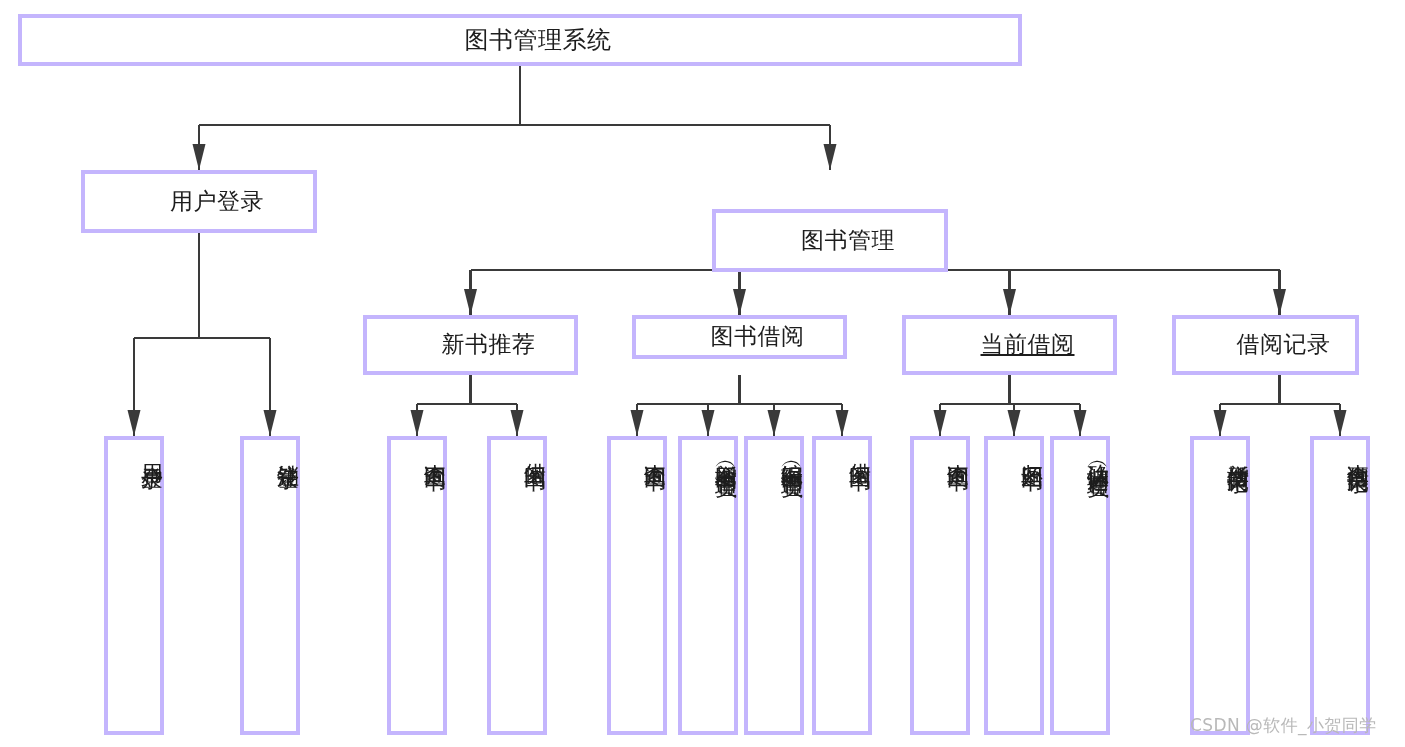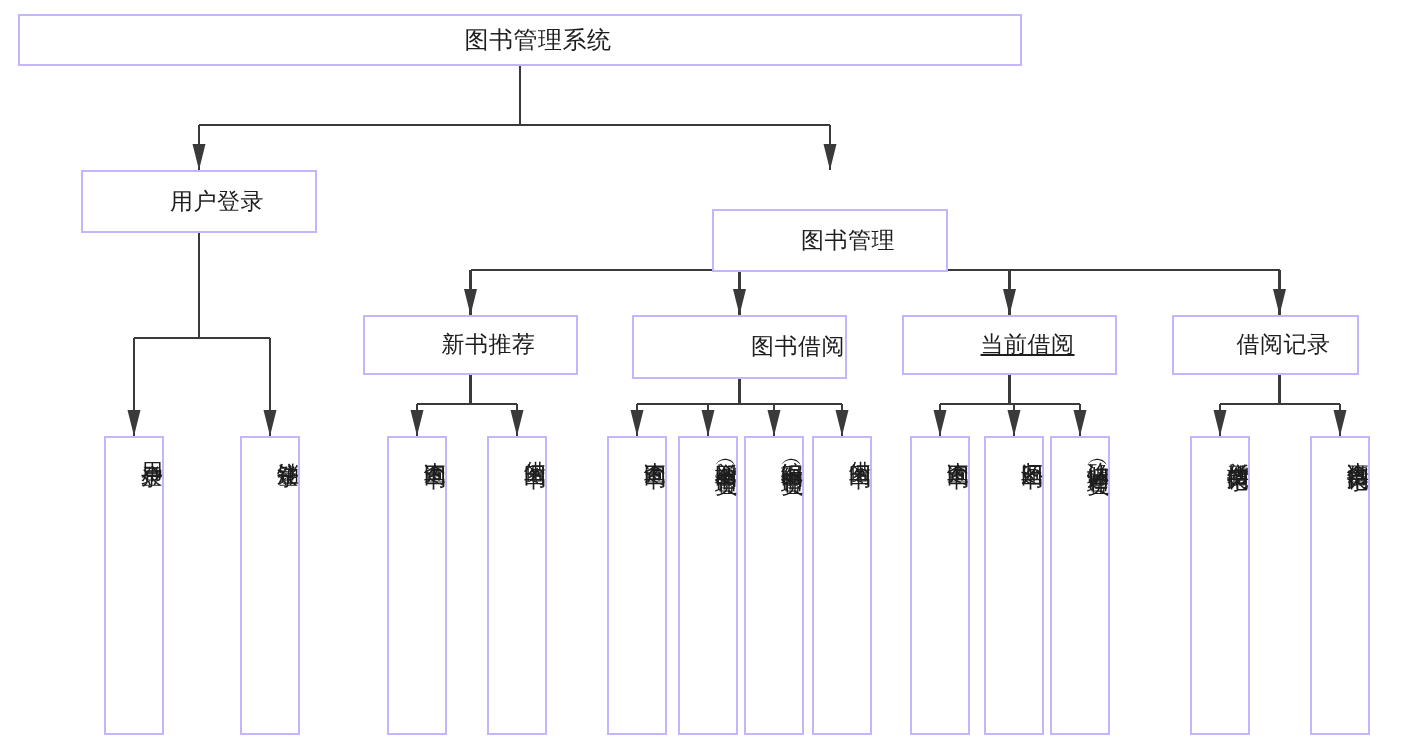--- a/index.html
+++ b/index.html
@@ -22,21 +22,21 @@
     position: absolute;
     left: 0;
     top: 0;
     width: 1405px;
     height: 747px;
     pointer-events: none;
   }
   .node {
     position: absolute;
     box-sizing: border-box;
-    border: 2px solid #c4b5fd;
+    border: 4px solid #c4b5fd;
     background: #ffffff;
     display: flex;
     align-items: center;
     justify-content: center;
     color: #1d1d1d;
     line-height: 1.18;
     padding-left: 36px;
   }
   .node-label {
     display: block;
@@ -141,21 +141,21 @@
       </div>
       <div class="node horiz" style="left: 81px; top: 170px; width: 236px; height: 63px;">
         <span class="node-label">用户登录</span>
       </div>
       <div class="node horiz" style="left: 712px; top: 170px; width: 236px; height: 63px; margin-top: 39px;">
         <span class="node-label">图书管理</span>
       </div>
       <div class="node horiz" style="left: 363px; top: 315px; width: 215px; height: 60px; font-family: Liberation Serif, serif;">
         <span class="node-label">新书推荐</span>
       </div>
-      <div class="node horiz" style="left: 632px; top: 315px; width: 215px; height: 64px; justify-content: flex-end;">
+      <div class="node horiz" style="left: 632px; top: 315px; width: 215px; height: 44px;">
         <span class="node-label">图书借阅</span>
       </div>
       <div class="node horiz" style="left: 902px; top: 315px; width: 215px; height: 60px; text-decoration: underline;">
         <span class="node-label">当前借阅</span>
       </div>
       <div class="node horiz" style="left: 1172px; top: 315px; width: 187px; height: 60px;">
         <span class="node-label">借阅记录</span>
       </div>
       <div class="node vert" style="left: 104px; top: 436px; width: 60px; height: 299px;">
         <span class="node-label">用户登录</span>
@@ -191,14 +191,15 @@
         <span class="node-label">确认归还（管理员）</span>
       </div>
       <div class="node vert" style="left: 1190px; top: 436px; width: 60px; height: 299px;">
         <span class="node-label">新增借阅记录</span>
       </div>
       <div class="node vert" style="left: 1310px; top: 436px; width: 60px; height: 299px;">
         <span class="node-label">查询借阅记录</span>
       </div>
     </div>
 
+  <div id="watermark">CSDN @软件_小贺同学</div>
 
 </div>
 
 </body></html>

